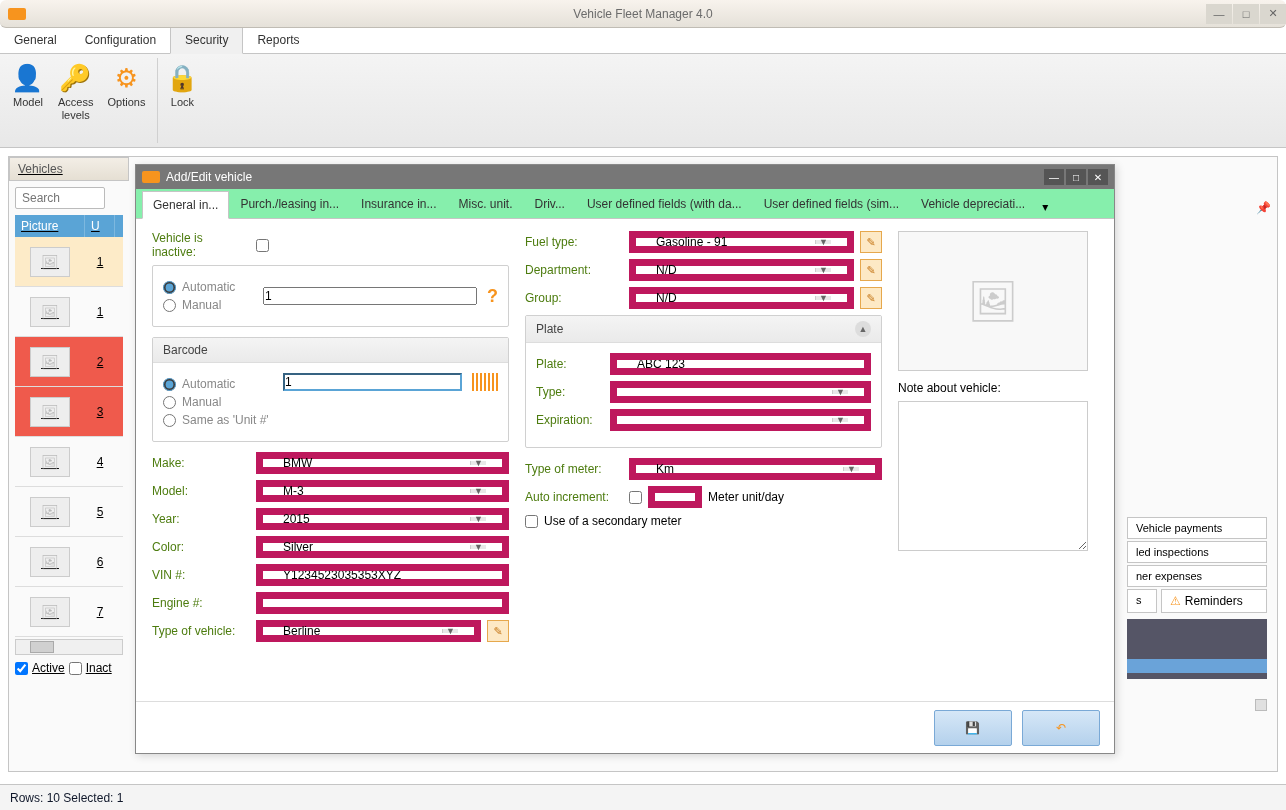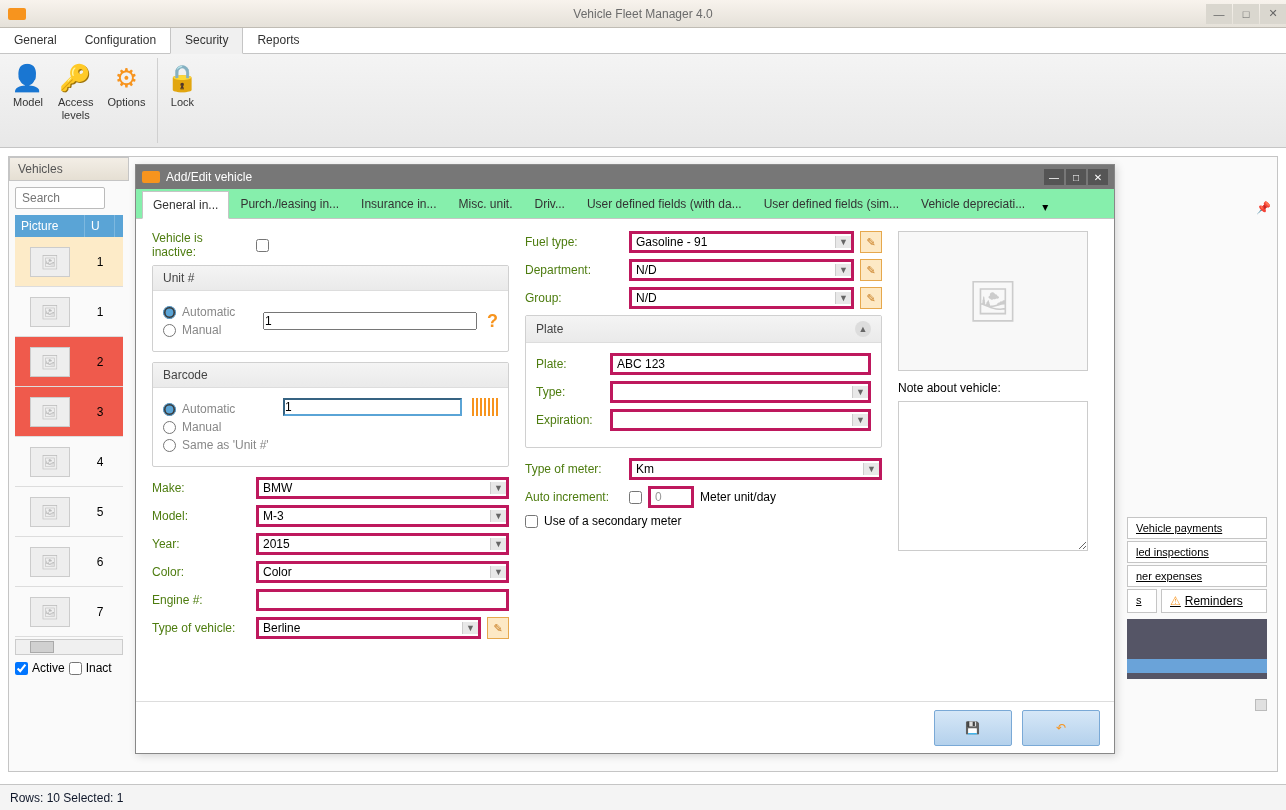--- a/index.html
+++ b/index.html
@@ -1,57 +1,57 @@
 <!DOCTYPE html>
 <html><head>
 <meta charset="utf-8">
 <style>
 * { box-sizing: border-box; margin: 0; padding: 0; font-family: "Segoe UI", Tahoma, sans-serif; font-size: 12px; }
 body { background: #fff; overflow: hidden; width: 1286px; height: 810px; position: relative; }
 
 
-.titlebar { height: 28px; background: linear-gradient(#f8f3ed, #e5e1d9); border-bottom: 1px solid #c0bcb4; display: flex; align-items: center; position: relative; }
+.titlebar { height: 28px; background: linear-gradient(#f8f3ed, #e5e1d9); border-bottom: 1px solid #c0bcb4; display: flex; align-items: center; position: relative; border-radius: 6px; }
 .titlebar .app-icon { width: 18px; height: 12px; background: #f7941e; margin-left: 8px; border-radius: 2px; }
 .titlebar .title { position: absolute; left: 50%; transform: translateX(-50%); color: #6b6b6b; font-size: 12px; }
 .titlebar .win-controls { position: absolute; right: 0; display: flex; }
 .titlebar .win-btn { width: 26px; height: 20px; background: #dad7cf; margin-left: 1px; display: flex; align-items: center; justify-content: center; color: #666; font-size: 11px; }
 
 
 .menutabs { height: 26px; background: #fff; border-bottom: 1px solid #c5c5c5; display: flex; align-items: flex-end; }
 .menutabs .tab { padding: 6px 14px; color: #333; cursor: pointer; }
 .menutabs .tab.active { background: #f0f0f0; border: 1px solid #c5c5c5; border-bottom: 1px solid #f0f0f0; margin-bottom: -1px; }
 
 
 .ribbon { height: 94px; background: linear-gradient(#f4f4f4, #e8e8e8); border-bottom: 1px solid #c5c5c5; display: flex; padding: 4px 6px; gap: 2px; }
 .ribbon-group { display: flex; gap: 2px; padding-right: 6px; border-right: 1px solid #d0d0d0; }
 .ribbon-btn { display: flex; flex-direction: column; align-items: center; justify-content: flex-start; padding: 4px 6px; cursor: pointer; text-align: center; min-width: 44px; }
 .ribbon-btn .ico { width: 32px; height: 32px; display: flex; align-items: center; justify-content: center; color: #f7941e; font-size: 26px; }
 .ribbon-btn .lbl { font-size: 11px; color: #333; margin-top: 2px; line-height: 1.2; }
 
 
 .main { position: absolute; top: 148px; left: 0; right: 0; bottom: 30px; border: 1px solid #c5c5c5; margin: 8px; background: #fafafa; }
-.vehicles-panel { position: absolute; left: 0; top: 0; width: 120px; bottom: 0; }
+.vehicles-panel { position: absolute; left: 0; top: 0; width: 120px; bottom: 0; text-decoration: underline; }
 .vehicles-header { background: linear-gradient(#f3eee6, #e5dfd3); border: 1px solid #c5c5c5; padding: 4px 8px; color: #555; }
 .search-box { margin: 6px; }
 .search-box input { width: 90px; padding: 3px 6px; border: 1px solid #bbb; color: #999; border-radius: 2px; }
 .grid-head { display: flex; background: #5aa4d6; color: #fff; font-size: 11px; margin: 0 6px; }
 .grid-head .gh { padding: 4px 6px; border-right: 1px solid #7db8df; }
 .grid-rows { margin: 0 6px; }
 .grid-row { display: flex; border-bottom: 1px solid #ddd; height: 50px; align-items: center; }
 .grid-row .pic { width: 70px; display: flex; align-items: center; justify-content: center; }
 .grid-row .pic .thumb { width: 40px; height: 30px; border: 1px solid #ccc; background: #eee; display:flex; align-items:center; justify-content:center; color:#bbb; font-size:14px; }
 .grid-row .unit { width: 30px; text-align: center; }
 .gr-sel { background: #fdebc8; }
 .gr-red { background: #ef5a4c; }
 .active-row { margin: 6px; display: flex; align-items: center; gap: 4px; font-size: 11px; }
 .scrollbar-h { height: 16px; background: #f0f0f0; border: 1px solid #ccc; margin: 2px 6px; position: relative; }
 .scrollbar-h .thumb { position: absolute; left: 14px; top: 1px; height: 12px; width: 24px; background: #d0d0d0; border: 1px solid #aaa; }
 
 
-.side-panel { position: absolute; right: 10px; top: 360px; width: 140px; text-decoration: underline; }
+.side-panel { position: absolute; right: 10px; top: 360px; width: 140px; }
 .side-tab { background: #fff; border: 1px solid #c5c5c5; padding: 4px 8px; margin-bottom: 2px; font-size: 11px; cursor: pointer; }
 .side-tab.reminders { display: flex; align-items: center; gap: 4px; }
 .side-tab .warn { color: #f7941e; }
 .timeline { height: 60px; background: #556; margin-top: 4px; position: relative; }
 .timeline .bar { position: absolute; top: 40px; left: 0; right: 0; height: 14px; background: #6aa3d9; }
 
 
 .dialog { position: absolute; left: 135px; top: 164px; width: 980px; height: 590px; background: #fff; border: 1px solid #888; box-shadow: 2px 2px 8px rgba(0,0,0,0.15); display: flex; flex-direction: column; }
 .dlg-title { height: 24px; background: #777; color: #fff; display: flex; align-items: center; padding: 0 6px; }
 .dlg-title .ico { width: 18px; height: 12px; background: #f7941e; margin-right: 6px; border-radius: 2px; }
@@ -64,21 +64,21 @@
 .dlg-tab.active { background: #fff; border: 1px solid #c5c5c5; border-bottom-color: #fff; margin-bottom: -1px; }
 .dlg-tab-more { padding: 4px 6px; cursor: pointer; }
 
 .dlg-body { flex: 1; padding: 12px 16px; overflow: auto; display: flex; gap: 16px; }
 .col { flex: 1; }
 .col-r { flex: 1; }
 .col-img { width: 200px; }
 
 .formrow { display: flex; align-items: center; margin-bottom: 6px; gap: 6px; }
 .formrow label { width: 98px; color: #4d7c0f; }
-.formrow input[type=text], .formrow .combo { flex: 1; height: 22px; border: 3px solid #be185d; padding: 2px 4px; background: #fff; }
+.formrow input[type=text], .formrow .combo { flex: 1; height: 22px; border: 7px solid #be185d; padding: 2px 20px; background: #fff; }
 .combo { display: flex; align-items: center; justify-content: space-between; cursor: pointer; }
 .combo .arr { width: 16px; text-align: center; background: #e8e8e8; height: 100%; display:flex; align-items:center; justify-content:center; color:#666; font-size:9px; border-left:1px solid #ccc; margin: -2px -4px -2px 0; }
 .edit-btn { width: 22px; height: 22px; border: 1px solid #e6a84d; background: #fde9c5; display: flex; align-items: center; justify-content: center; cursor: pointer; color: #c77b1e; font-size: 11px; }
 .help-ico { color: #f7941e; font-size: 18px; font-weight: bold; cursor: pointer; }
 
 .groupbox { border: 1px solid #d0d0d0; border-radius: 2px; margin-bottom: 10px; }
 .groupbox .gb-title { background: linear-gradient(#f4f4f4,#eaeaea); padding: 5px 10px; color: #444; border-bottom: 1px solid #ddd; display:flex; justify-content:space-between; align-items:center; }
 .groupbox .gb-body { padding: 10px; }
 .radio-row { display: flex; align-items: center; gap: 6px; margin: 4px 0; color: #888; }
 .radio-row input[type=radio] { accent-color: #5aa4d6; }
@@ -256,21 +256,20 @@
 
   <div class="dlg-body">
 
     <div class="col">
       <div class="formrow">
         <label>Vehicle is inactive:</label>
         <input type="checkbox" class="chk" style="">
       </div>
 
       <div class="groupbox">
-        <div class="gb-title">Unit #</div>
         <div class="gb-body">
           <div style="display:flex; align-items:center; gap:10px;">
             <div style="flex:0 0 90px">
               <div class="radio-row">
                   <input type="radio" checked="" style="">
                   <span>Automatic</span>
                 </div>
               <div class="radio-row">
                   <input type="radio" style="">
                   <span>Manual</span>
@@ -323,23 +322,27 @@
       <div class="formrow">
           <label>Year:</label>
           <div class="combo">
             <span>2015</span>
             <span class="arr">▼</span>
           </div>
         </div>
       <div class="formrow">
           <label>Color:</label>
           <div class="combo">
-            <span>Color</span>
-            <span class="arr">▼</span>
-          </div>
+            <span>Silver</span>
+            <span class="arr">▼</span>
+          </div>
+        </div>
+      <div class="formrow">
+          <label>VIN #:</label>
+          <input type="text" value="Y1234523035353XYZ" style="">
         </div>
       <div class="formrow">
           <label>Engine #:</label>
           <input type="text" value="" style="">
         </div>
       <div class="formrow">
           <label>Type of vehicle:</label>
           <div class="combo" style="flex:1">
             <span>Berline</span>
             <span class="arr">▼</span>

